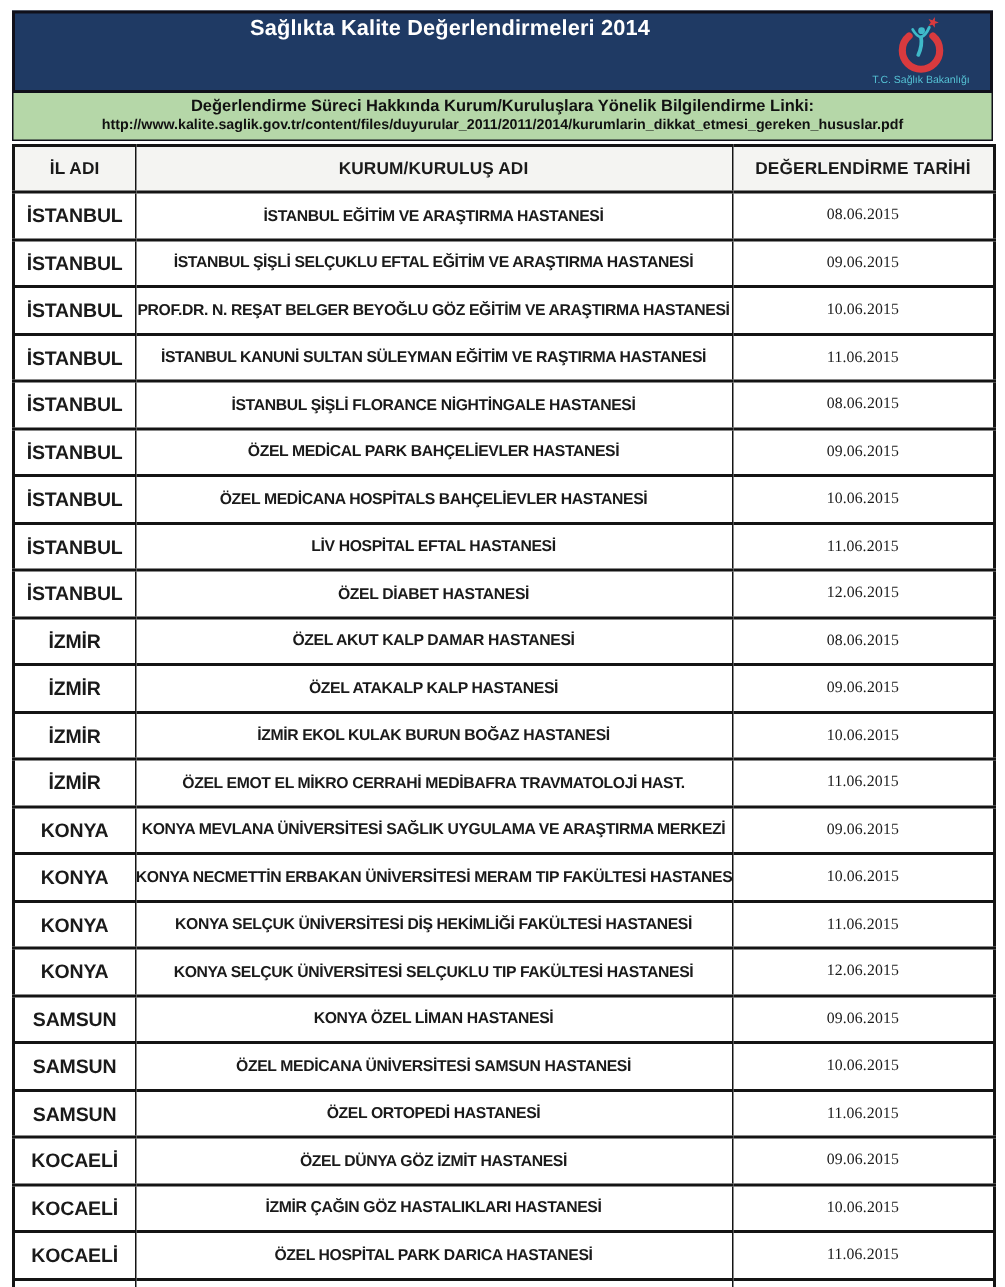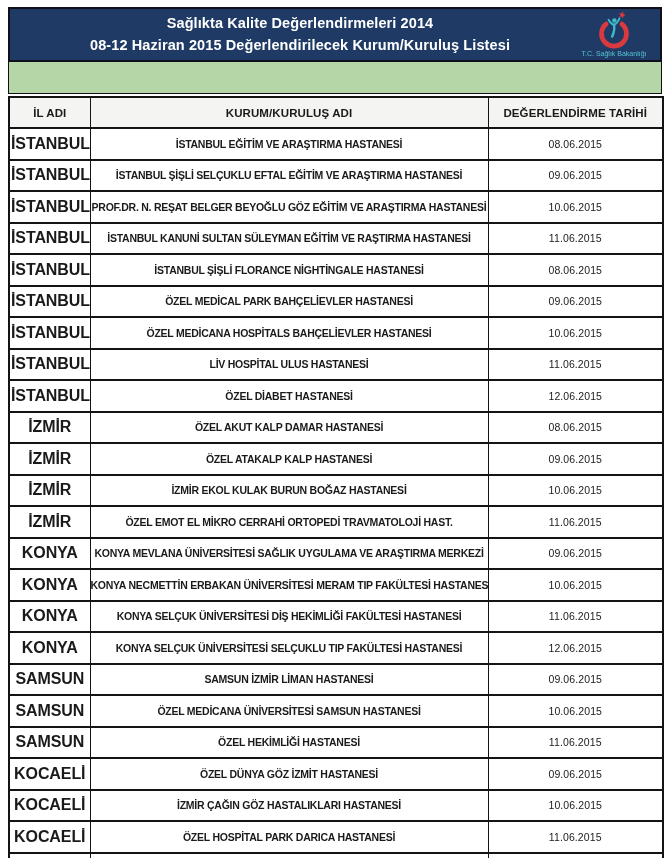--- a/index.html
+++ b/index.html
@@ -12,21 +12,21 @@
   }
   .page{
     position:absolute;left:8px;top:7px;width:654px;
   }
   
   .doc-header{
     position:relative;
     background:#1f3a64;
     border:2px solid #10101a;
     height:55px;
-    display:flex;flex-direction:column;justify-content:center;
+    display:flex;flex-direction:column;
     text-align:center;
     box-sizing:border-box;
   }
   .doc-header .line{
     color:#ffffff;font-weight:bold;font-size:14.5px;line-height:1.45;
     letter-spacing:0.1px;
     padding-right:70px; 
   }
   .logo-box{
     position:absolute;right:4px;top:1px;width:84px;height:51px;
@@ -66,60 +66,61 @@
     overflow:hidden;
   }
   table.list th{
     height:27px;
     font-size:11.5px;font-weight:bold;
     background:#f4f4f2;
     letter-spacing:0.1px;
   }
   table.list td{height:27.5px;}
   td.city{
-    font-size:16px;font-weight:600;letter-spacing:-0.1px;margin-left:37px;
+    font-size:13px;font-weight:600;letter-spacing:-0.1px;margin-left:37px;
   }
   td.name{
     font-size:10.5px;font-weight:600;letter-spacing:-0.25px;
     padding:0 0;white-space:nowrap;
   }
   td.date{
-    font-family:Liberation Sans, sans-serif;
+    font-family:Liberation Serif, serif;
     font-size:10.5px;font-weight:400;letter-spacing:0.1px;
   }
   table.list{border:2px solid #141414;}
 </style>
 </head>
 <body>
 
 <div class="page">
 
   <div class="doc-header">
     <div class="line">Sağlıkta Kalite Değerlendirmeleri 2014</div>
-    <div class="line">08-12 Haziran 2015 Değerlendirilecek Kurum/Kuruluş Listesi</div>
 
     <div class="logo-box">
       <svg width="44" height="40" viewBox="0 0 60 54" aria-hidden="true">
 
         <circle cx="30" cy="32" r="17" fill="none" stroke="#d93a3e" stroke-width="6.5" pathLength="100" stroke-dasharray="64 22 14" stroke-linecap="round"></circle>
 
         <path d="M0,-5.2 L1.2,-1.7 L4.9,-1.6 L2,0.7 L3,4.2 L0,2.1 L-3,4.2 L-2,0.7 L-4.9,-1.6 L-1.2,-1.7 Z" fill="#d93a3e" transform="translate(41,6.5) rotate(18)"></path>
 
         <g stroke="#3fb9c9" fill="none" stroke-linecap="round">
           <circle cx="30.5" cy="14" r="3.1" fill="#3fb9c9" stroke="none"></circle>
           <path d="M30,20 Q26,19 22.5,13" stroke-width="2.6"></path>
           <path d="M30,20 Q34.5,18 37.5,11" stroke-width="2.6"></path>
           <path d="M30,20 Q31.5,27 27.5,36" stroke-width="3.4"></path>
         </g>
       </svg>
       <div class="logo-caption">T.C. Sağlık Bakanlığı</div>
     </div>
   </div>
 
   <div class="info-banner">
+    <div class="label">Değerlendirme Süreci Hakkında Kurum/Kuruluşlara Yönelik Bilgilendirme Linki:</div>
+    <a class="url" href="#">http://www.kalite.saglik.gov.tr/content/files/duyurular_2011/2011/2014/kurumlarin_dikkat_etmesi_gereken_hususlar.pdf</a>
   </div>
 
   <table class="list">
     <colgroup>
       <col class="c-city">
         <col class="c-name">
         <col class="c-date">
     </colgroup>
     <thead>
       <tr>
@@ -159,21 +160,21 @@
       <td class="name">ÖZEL MEDİCAL PARK BAHÇELİEVLER HASTANESİ</td>
       <td class="date">09.06.2015</td>
     </tr>
         <tr>
       <td class="city">İSTANBUL</td>
       <td class="name">ÖZEL MEDİCANA HOSPİTALS BAHÇELİEVLER HASTANESİ</td>
       <td class="date">10.06.2015</td>
     </tr>
         <tr>
       <td class="city">İSTANBUL</td>
-      <td class="name">LİV HOSPİTAL ULUS HASTANESİ</td>
+      <td class="name">LİV HOSPİTAL EFTAL HASTANESİ</td>
       <td class="date">11.06.2015</td>
     </tr>
         <tr>
       <td class="city">İSTANBUL</td>
       <td class="name">ÖZEL DİABET HASTANESİ</td>
       <td class="date">12.06.2015</td>
     </tr>
         <tr>
       <td class="city">İZMİR</td>
       <td class="name">ÖZEL AKUT KALP DAMAR HASTANESİ</td>
@@ -184,21 +185,21 @@
       <td class="name">ÖZEL ATAKALP KALP HASTANESİ</td>
       <td class="date">09.06.2015</td>
     </tr>
         <tr>
       <td class="city">İZMİR</td>
       <td class="name">İZMİR EKOL KULAK BURUN BOĞAZ HASTANESİ</td>
       <td class="date">10.06.2015</td>
     </tr>
         <tr>
       <td class="city">İZMİR</td>
-      <td class="name">ÖZEL EMOT EL MİKRO CERRAHİ ORTOPEDİ TRAVMATOLOJİ HAST.</td>
+      <td class="name">ÖZEL EMOT EL MİKRO CERRAHİ MEDİBAFRA TRAVMATOLOJİ HAST.</td>
       <td class="date">11.06.2015</td>
     </tr>
         <tr>
       <td class="city">KONYA</td>
       <td class="name">KONYA MEVLANA ÜNİVERSİTESİ SAĞLIK UYGULAMA VE ARAŞTIRMA MERKEZİ</td>
       <td class="date">09.06.2015</td>
     </tr>
         <tr>
       <td class="city">KONYA</td>
       <td class="name">KONYA NECMETTİN ERBAKAN ÜNİVERSİTESİ MERAM TIP FAKÜLTESİ HASTANESİ</td>
@@ -209,31 +210,31 @@
       <td class="name">KONYA SELÇUK ÜNİVERSİTESİ DİŞ HEKİMLİĞİ FAKÜLTESİ HASTANESİ</td>
       <td class="date">11.06.2015</td>
     </tr>
         <tr>
       <td class="city">KONYA</td>
       <td class="name">KONYA SELÇUK ÜNİVERSİTESİ SELÇUKLU TIP FAKÜLTESİ HASTANESİ</td>
       <td class="date">12.06.2015</td>
     </tr>
         <tr>
       <td class="city">SAMSUN</td>
-      <td class="name">SAMSUN İZMİR LİMAN HASTANESİ</td>
+      <td class="name">KONYA ÖZEL LİMAN HASTANESİ</td>
       <td class="date">09.06.2015</td>
     </tr>
         <tr>
       <td class="city">SAMSUN</td>
       <td class="name">ÖZEL MEDİCANA ÜNİVERSİTESİ SAMSUN HASTANESİ</td>
       <td class="date">10.06.2015</td>
     </tr>
         <tr>
       <td class="city">SAMSUN</td>
-      <td class="name">ÖZEL HEKİMLİĞİ HASTANESİ</td>
+      <td class="name">ÖZEL ORTOPEDİ HASTANESİ</td>
       <td class="date">11.06.2015</td>
     </tr>
         <tr>
       <td class="city">KOCAELİ</td>
       <td class="name">ÖZEL DÜNYA GÖZ İZMİT HASTANESİ</td>
       <td class="date">09.06.2015</td>
     </tr>
         <tr>
       <td class="city">KOCAELİ</td>
       <td class="name">İZMİR ÇAĞIN GÖZ HASTALIKLARI HASTANESİ</td>

